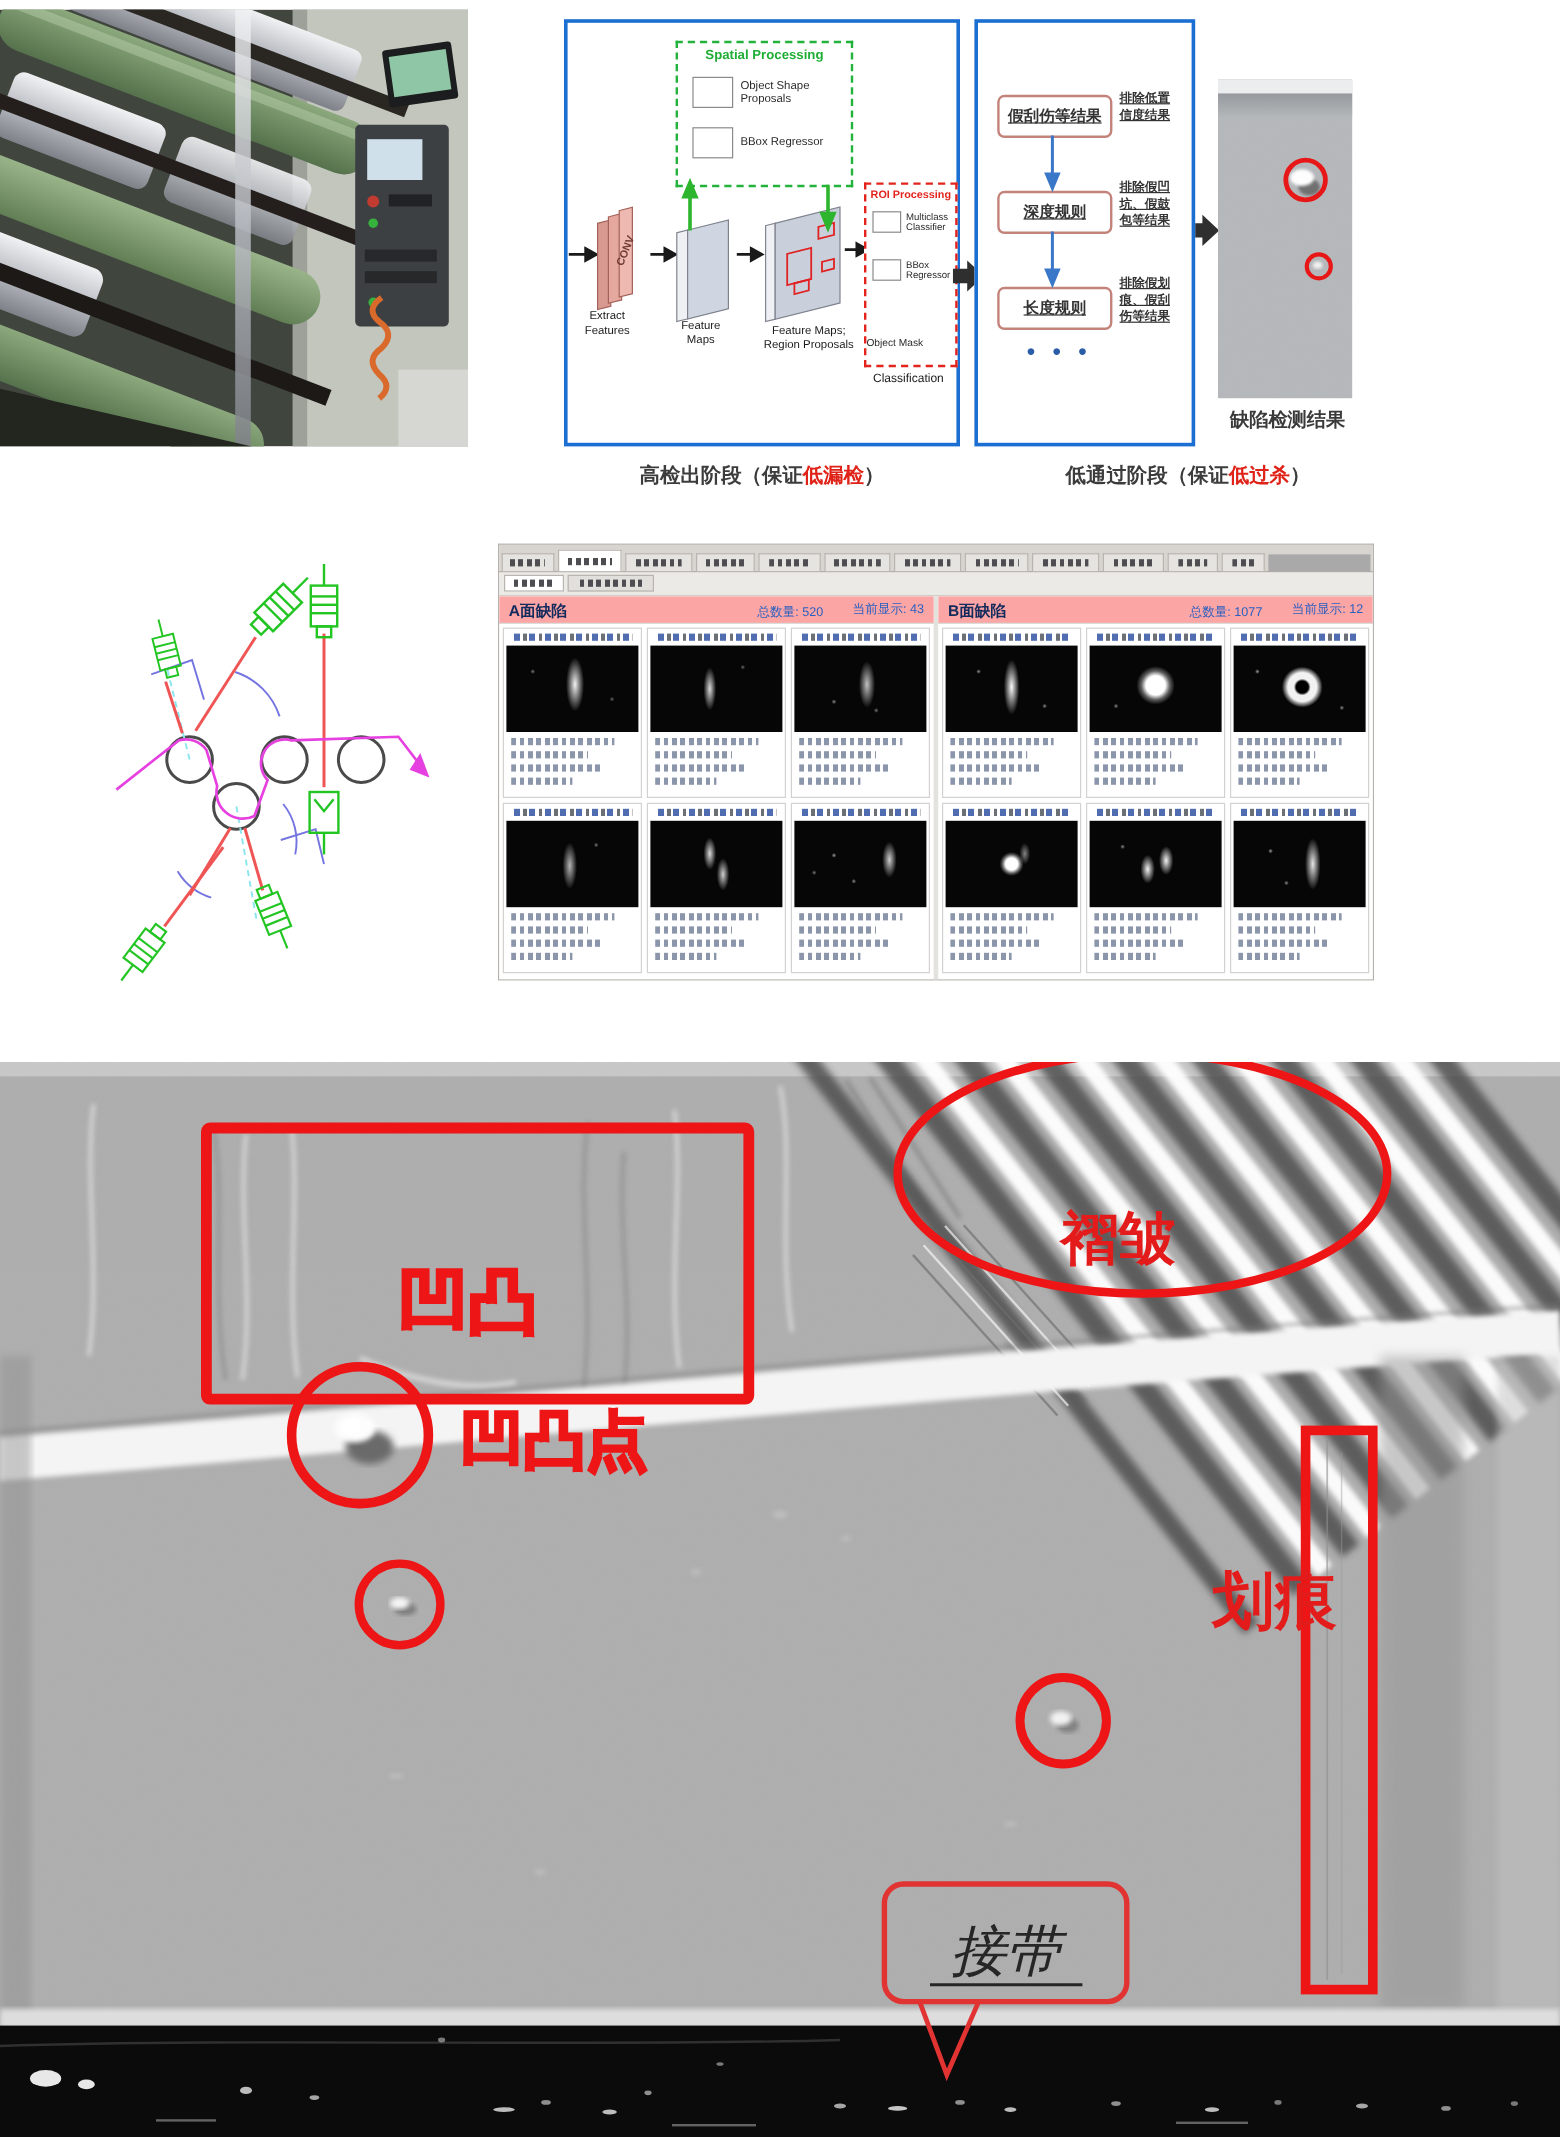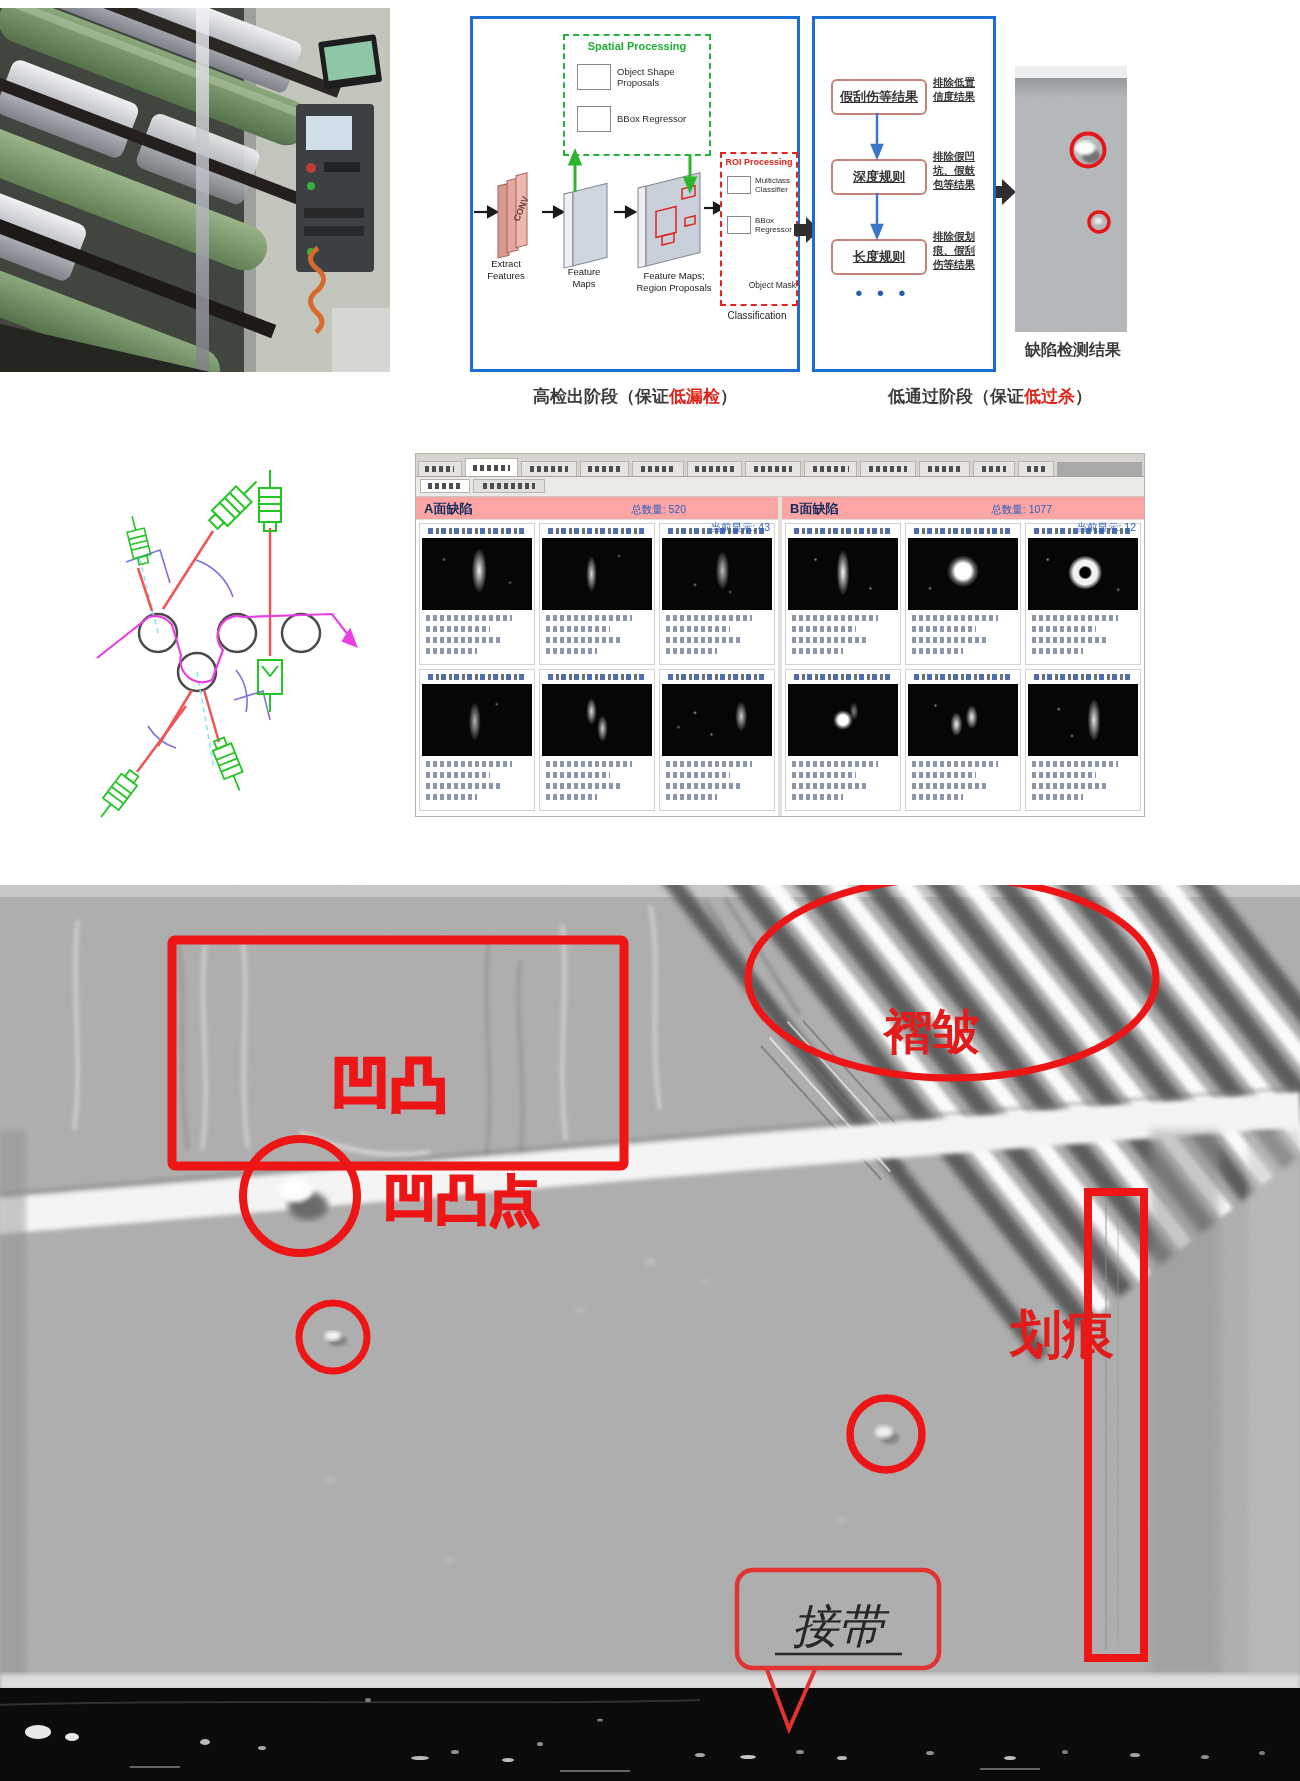--- a/index.html
+++ b/index.html
@@ -12,21 +12,21 @@
   #spatialBox{left:563px;top:34px;width:144px;height:118px;border:2px dashed #23b23c;background:#fff;}
   .sp-title{position:absolute;left:0;top:4px;width:100%;text-align:center;color:#1fae35;font-weight:bold;font-size:11px;}
   .mini-row{position:absolute;left:12px;display:flex;align-items:center;gap:6px;}
   .mini-rect{width:32px;height:24px;border:1.5px solid #8a8a8a;background:#fff;flex:0 0 auto;}
   .mini-lbl{font-size:9.5px;color:#2b2b2b;line-height:1.2;width:70px;}
   #roiBox{left:720px;top:152px;width:74px;height:150px;border:2px dashed #e3241d;background:#fff;}
   .roi-title{position:absolute;left:0;top:3px;width:100%;text-align:center;color:#e3241d;font-weight:bold;font-size:9px;}
   .roi-row{position:absolute;left:5px;display:flex;align-items:center;gap:4px;}
   .roi-rect{width:22px;height:16px;border:1.2px solid #8a8a8a;background:#fff;flex:0 0 auto;}
   .roi-lbl{font-size:8px;color:#2b2b2b;line-height:1.15;width:40px;}
-  .roi-mask{position:absolute;left:0;top:126px;width:100%;text-align:right;font-size:8.5px;color:#2b2b2b;}
+  .roi-mask{position:absolute;left:0;top:126px;width:100%;text-align:left;font-size:8.5px;color:#2b2b2b;}
   .flow-lbl{position:absolute;font-size:9.5px;color:#1a1a1a;text-align:center;line-height:1.25;}
 
   
   #flow2{left:812px;top:16px;width:178px;height:350px;border:3px solid #1b6ed2;background:#fff;}
   .rule-box{position:absolute;left:16px;width:92px;height:32px;border:2px solid #c4837a;border-radius:6px;
             background:#fff;text-align:center;line-height:32px;font-size:13px;font-weight:bold;color:#333;
             text-decoration:underline;}
   .rule-note{position:absolute;left:118px;width:52px;font-size:10.5px;font-weight:bold;color:#333;
              text-decoration:underline;line-height:1.35;}
   .dots{position:absolute;left:18px;top:266px;width:100px;text-align:center;color:#2a5ca8;font-size:13px;letter-spacing:5px;}
@@ -45,21 +45,21 @@
   .tab-fill{margin-left:auto;width:86px;height:14px;background:#a9a9a9;}
   .subtabs{height:17px;background:#eceae6;display:flex;gap:3px;padding:2px 4px 0;border-bottom:1px solid #c9c6c0;}
   .subtab{width:48px;height:12px;background:#fff;border:1px solid #b8b5b0;display:flex;align-items:center;justify-content:center;}
   .subtab.alt{width:70px;background:#e2e0dc;}
   .panels{display:flex;height:325px;}
   .panel{flex:1;background:#fff;}
   .panel.first{border-right:4px solid #e4e2de;}
   .p-head{height:22px;position:relative;background:#fca5a5;border-bottom:1px solid #dcdcda;}
   .p-title{position:absolute;left:8px;top:3px;font-size:13px;font-weight:bold;color:#122a5c;}
   .p-stat1{position:absolute;right:92px;top:6px;font-size:10.5px;color:#2a5fc0;margin-left:19px;}
-  .p-stat2{position:absolute;right:8px;top:24px;font-size:10.5px;color:#2a5fc0;}
+  .p-stat2{position:absolute;right:8px;top:4px;font-size:10.5px;color:#2a5fc0;}
   .cards{display:grid;grid-template-columns:repeat(3,1fr);gap:4px;padding:3px;}
   .card{background:#fff;border:1px solid #d2d2d2;padding:2px;height:142px;box-sizing:border-box;}
   .c-head{width:90%;height:6px;margin:2px auto 4px;
           background:repeating-linear-gradient(90deg,#4f6db0 0 5px,transparent 5px 8px,#6b6f76 8px 11px,transparent 11px 13px);}
   .c-img{height:72px;background-color:#060606;}
   .c-meta div{height:6px;margin:5px 4px 0;background:repeating-linear-gradient(90deg,#77839c 0 4px,transparent 4px 7px);opacity:.85;}
   .c-meta div:nth-child(1){width:78%;}
   .c-meta div:nth-child(2){width:58%;}
   .c-meta div:nth-child(3){width:68%;}
   .c-meta div:nth-child(4){width:46%;}

